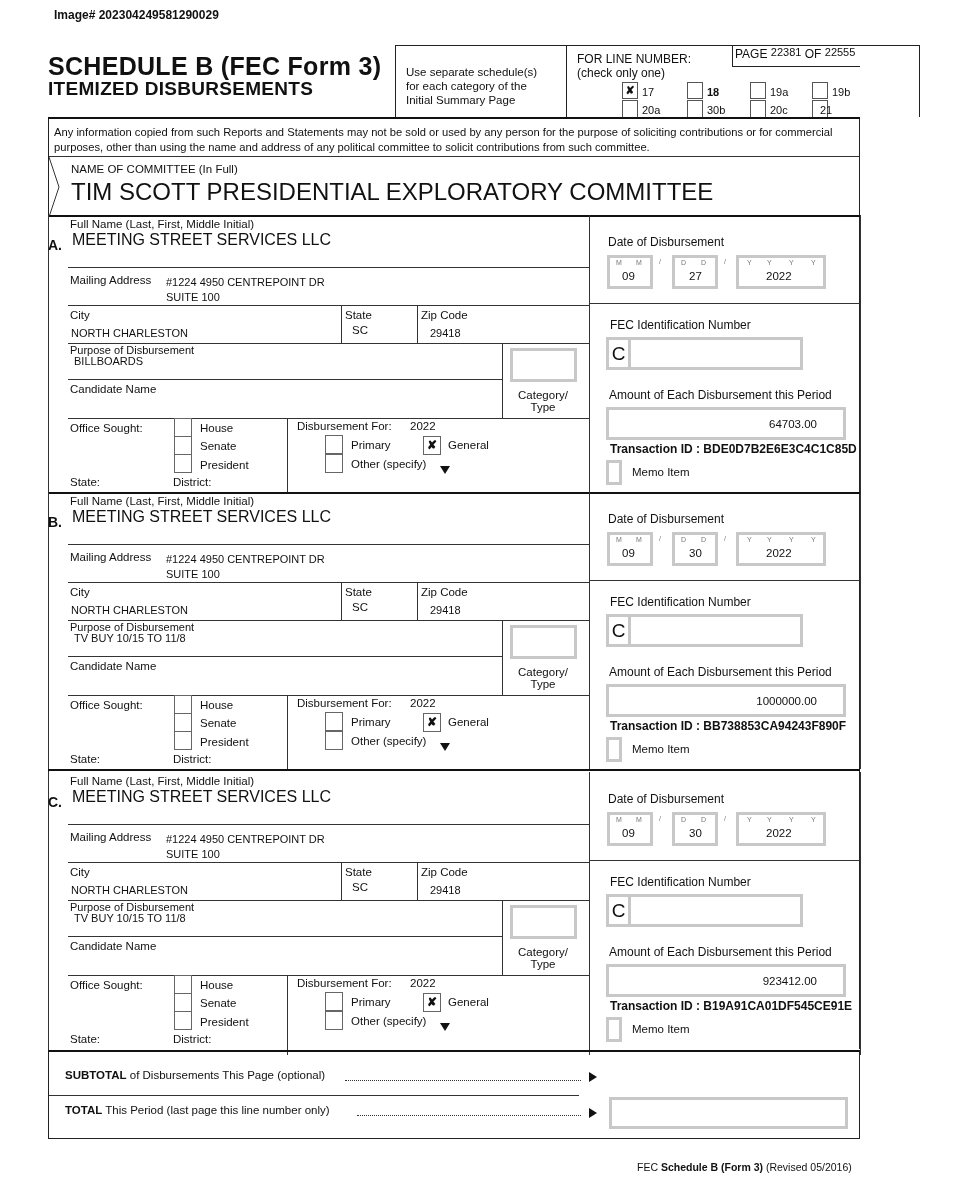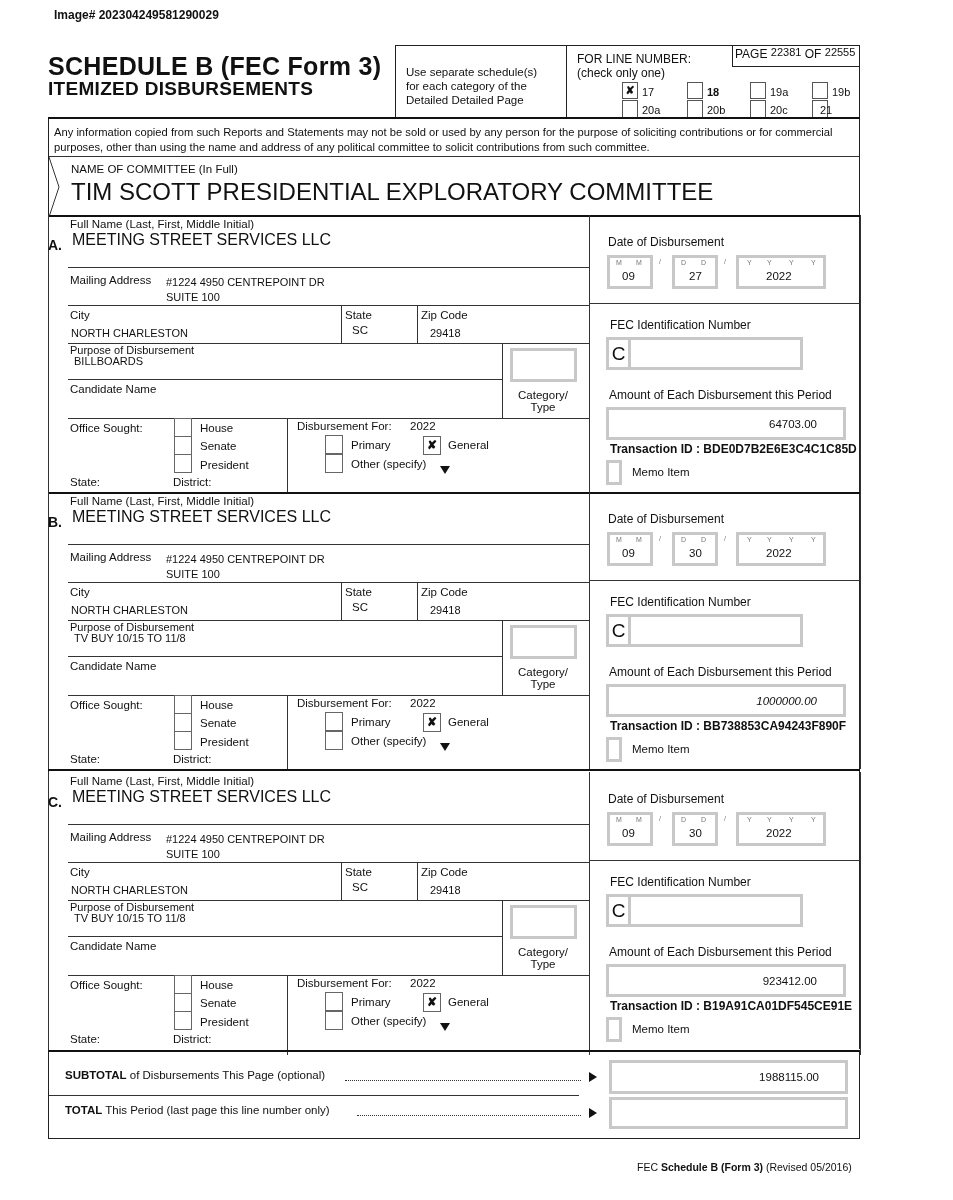--- a/index.html
+++ b/index.html
@@ -4,21 +4,21 @@
 <style>
   * { box-sizing: border-box; margin: 0; padding: 0; }
   html, body { width: 953px; height: 1200px; background: #ffffff; overflow: hidden; }
   body { font-family: "Liberation Sans", sans-serif; color: #111; position: relative; }
   .abs { position: absolute; }
   .img-id { left: 54px; top: 8px; font-size: 12px; font-weight: bold; }
   .title1 { left: 48px; top: 52px; font-size: 25px; font-weight: bold; letter-spacing: 0.3px; }
   .title2 { left: 48px; top: 78px; font-size: 19px; font-weight: bold; letter-spacing: 0.3px; }
   .sep-box { left: 395px; top: 45px; width: 172px; height: 72px; border: 1.5px solid #222; border-bottom: none; }
   .sep-text { position: absolute; left: 10px; top: 19px; font-size: 11.5px; line-height: 14px; }
-  .line-box { left: 566px; top: 45px; width: 294px; height: 72px; border: 1.5px solid #222; border-bottom: none; border-left: none; }
+  .line-box { left: 566px; top: 45px; width: 354px; height: 72px; border: 1.5px solid #222; border-bottom: none; border-left: none; }
   .line-title { position: absolute; left: 11px; top: 6px; font-size: 12px; line-height: 14px; }
   .page-box { position: absolute; left: 166px; top: -1px; width: 128px; height: 22px; border-left: 1px solid #222; border-bottom: 1px solid #222; font-size: 12px; padding: 2px 0 0 2px; white-space: nowrap; }
   .page-box .num { font-size: 11px; position: relative; top: -2px; }
   .ln-cell { position: absolute; font-size: 11px; }
   .ln-box { position: absolute; width: 16px; height: 17px; border: 1px solid #555; font-size: 11px; font-weight: bold; text-align: center; line-height: 15px; }
   .main { left: 48px; top: 117px; width: 812px; height: 932px; border: 1.5px solid #222; border-bottom: none; }
   .notice { position: absolute; left: 5px; top: 7px; font-size: 11.2px; line-height: 15px; width: 800px; }
   .hline { position: absolute; height: 0; border-top: 1px solid #333; }
   .hline.thick { border-top: 2.5px solid #111; }
   .vline { position: absolute; width: 0; border-left: 1px solid #333; }
@@ -42,21 +42,21 @@
 <body>
 
 <div class="abs img-id">Image# 202304249581290029</div>
 <div class="abs title1">SCHEDULE B   (FEC Form 3)</div>
 <div class="abs title2">ITEMIZED DISBURSEMENTS</div>
 
 <div class="abs sep-box">
   <div class="sep-text">
     <div>Use separate schedule(s)</div>
     <div>for each category of the</div>
-    <div>Detailed Detailed Page</div>
+    <div>Initial Summary Page</div>
   </div>
 </div>
 
 <div class="abs line-box">
   <div class="line-title">
     <div>FOR LINE NUMBER:</div>
     <div>(check only one)</div>
   </div>
   <div class="page-box">
     <span>PAGE</span>
@@ -70,21 +70,21 @@
   <div class="ln-box" style="left:121px;top:36px;"></div>
   <div class="ln-cell" style="left:141px;top:40px;font-weight:bold;">18</div>
   <div class="ln-box" style="left:184px;top:36px;"></div>
   <div class="ln-cell" style="left:204px;top:40px;">19a</div>
   <div class="ln-box" style="left:246px;top:36px;"></div>
   <div class="ln-cell" style="left:266px;top:40px;">19b</div>
 
   <div class="ln-box" style="left:56px;top:54px;border-bottom:none;"></div>
   <div class="ln-cell" style="left:76px;top:58px;">20a</div>
   <div class="ln-box" style="left:121px;top:54px;border-bottom:none;"></div>
-  <div class="ln-cell" style="left:141px;top:58px;">20b</div>
+  <div class="ln-cell" style="left:141px;top:58px;">30b</div>
   <div class="ln-box" style="left:184px;top:54px;border-bottom:none;"></div>
   <div class="ln-cell" style="left:204px;top:58px;">20c</div>
   <div class="ln-box" style="left:246px;top:54px;border-bottom:none;"></div>
   <div class="ln-cell" style="left:254px;top:58px;text-align:center;">21</div>
 </div>
 
 <div class="abs main">
   <div class="hline thick" style="left:-1px;top:-1px;width:812px;"></div>
   <div class="notice">Any information copied from such Reports and Statements may not be sold or used by any person for the purpose of soliciting contributions or for commercial purposes, other than using the name and address of any political committee to solicit contributions from such committee.</div>
   <div class="hline" style="left:0;top:38px;width:810px;"></div>
@@ -255,21 +255,21 @@
     <div class="smallcap" style="left:72px;top:1px;">Y</div>
     <div class="val" style="left:27px;top:12px;">2022</div>
   </div>
   <div class="hline" style="left:589px;top:580px;width:271px;"></div>
   <div class="lbl" style="left:610px;top:595px;font-size:12px;">FEC Identification Number</div>
   <div class="gbox" style="left:606px;top:614px;width:197px;height:33px;">
     <div style="position:absolute;left:0;top:0;width:22px;height:27px;border-right:3px solid #c8c8c8;font-size:19px;text-align:center;line-height:27px;">C</div>
   </div>
   <div class="lbl" style="left:609px;top:665px;font-size:12px;">Amount of Each Disbursement this Period</div>
   <div class="gbox" style="left:606px;top:684px;width:240px;height:33px;">
-    <div class="val" style="right:26px;top:8px;font-style:italic;">1000000.00</div>
+    <div class="val" style="right:26px;top:8px;">1000000.00</div>
   </div>
   <div class="tid" style="left:610px;top:719px;">Transaction ID : BB738853CA94243F890F</div>
   <div class="gbox" style="left:606px;top:737px;width:16px;height:25px;"></div>
   <div class="lbl" style="left:632px;top:743px;">Memo Item</div>
 </div>
 <div class="hline thick" style="left:48px;top:769px;width:812px;"></div>
 <div>
   <div class="vline" style="left:48px;top:772px;height:283px;"></div>
   <div class="vline" style="left:860px;top:772px;height:283px;"></div>
   <div class="vline" style="left:589px;top:772px;height:283px;"></div>
@@ -355,23 +355,20 @@
   <div class="lbl" style="left:632px;top:1023px;">Memo Item</div>
 </div>
 </div>
 
 <div class="abs" style="left:48px;top:1050px;width:812px;height:89px;border:1.5px solid #222;border-top:2.5px solid #111;">
   <div class="lbl" style="left:16px;top:17px;font-size:11.5px;">
     <b>SUBTOTAL</b><span> of Disbursements This Page (optional)</span>
   </div>
   <div class="dots" style="left:296px;top:28px;width:236px;"></div>
   <div class="arrow-right" style="left:540px;top:20px;"></div>
-  <div class="gbox" style="left:560px;top:8px;width:239px;height:34px;">
-    <div class="val" style="right:26px;top:8px;">1988115.00</div>
-  </div>
   <div class="hline" style="left:0;top:43px;width:530px;"></div>
   <div class="lbl" style="left:16px;top:52px;font-size:11.5px;">
     <b>TOTAL</b><span> This Period (last page this line number only)</span>
   </div>
   <div class="dots" style="left:308px;top:63px;width:224px;"></div>
   <div class="arrow-right" style="left:540px;top:56px;"></div>
   <div class="gbox" style="left:560px;top:45px;width:239px;height:32px;">
     <div class="val" style="right:26px;top:7px;"></div>
   </div>
 </div>

